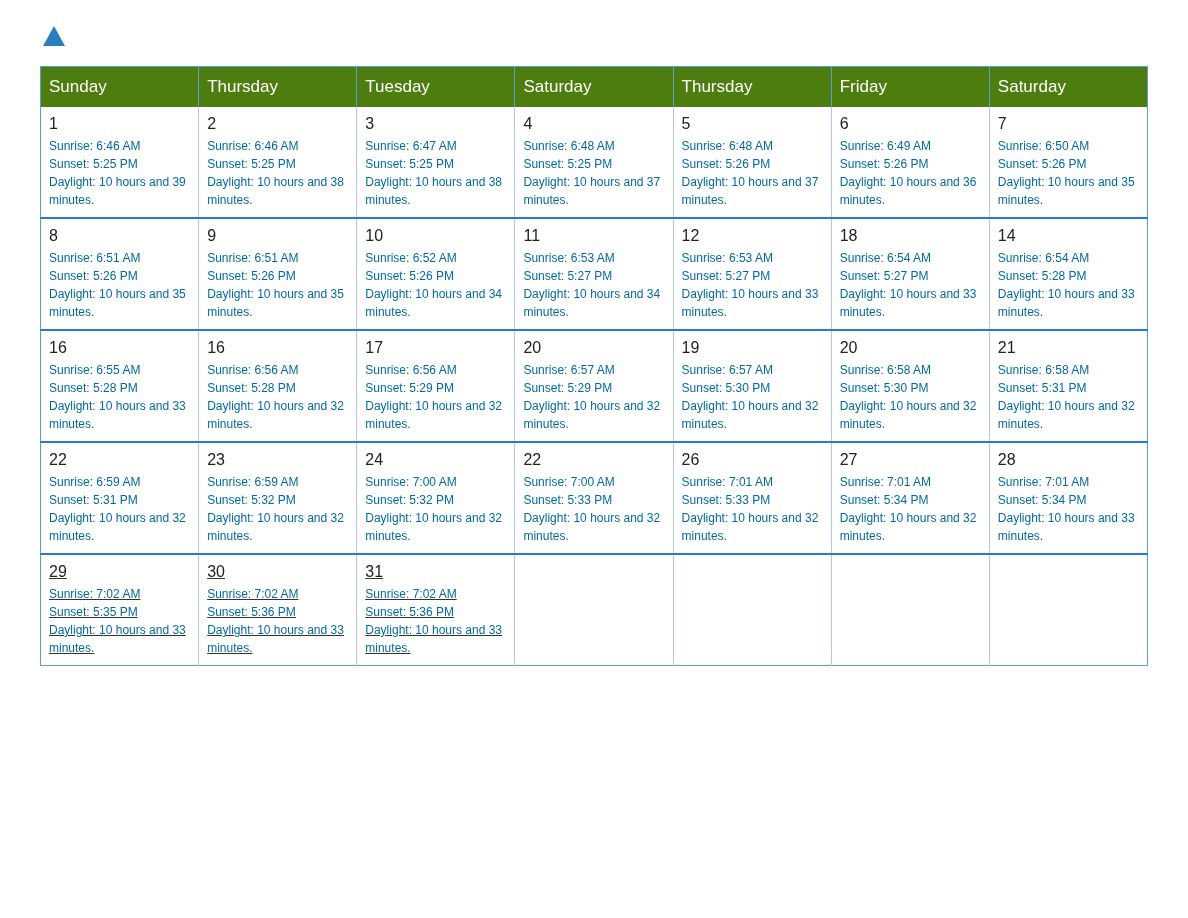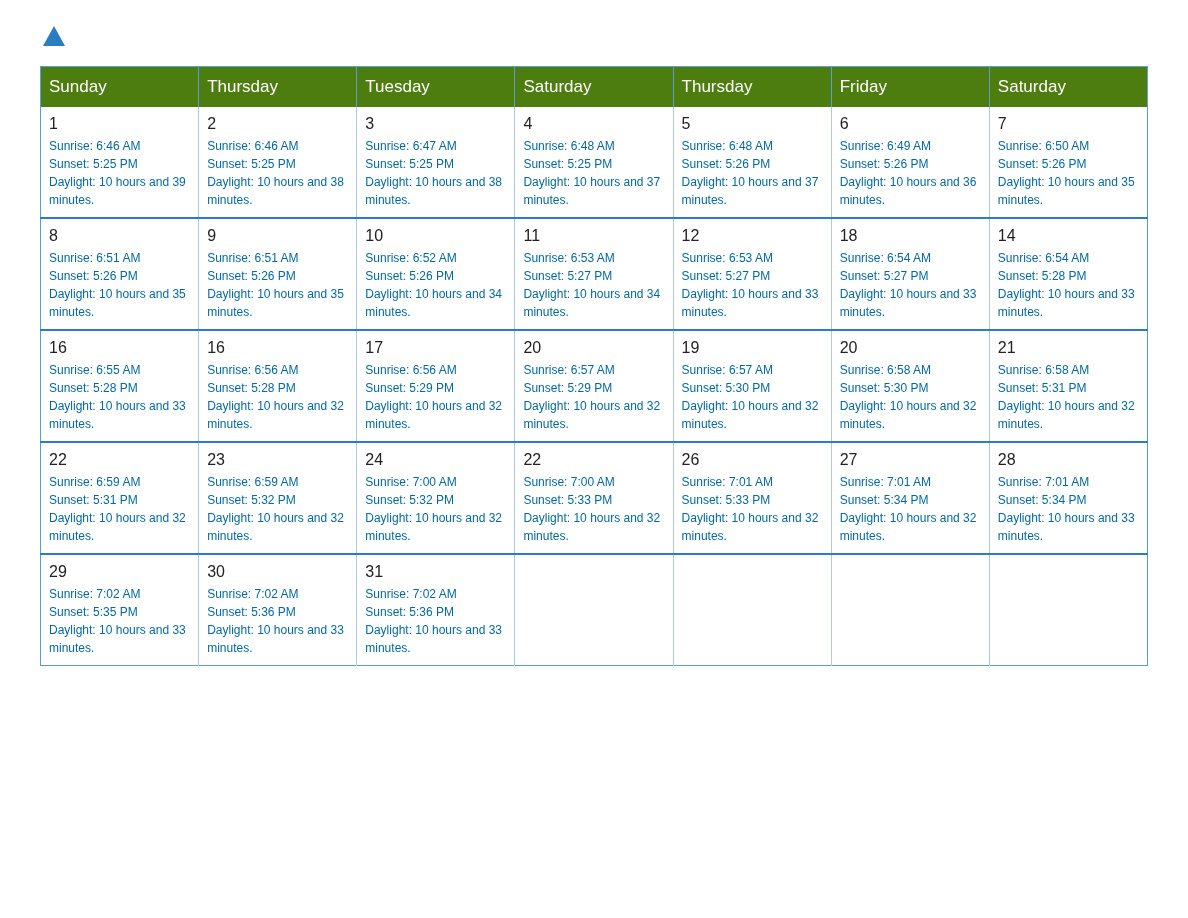--- a/index.html
+++ b/index.html
@@ -73,20 +73,21 @@
       min-height: 110px;
       font-size: 13px;
       color: #333;
       background: #fff;
     }
     .calendar tbody td:last-child {
       border-right: none;
     }
     .calendar tbody tr:last-child td {
       border-bottom: none;
+      text-decoration: underline;
     }
     .day-number {
       font-size: 16px;
       font-weight: normal;
       color: #222;
       margin-bottom: 4px;
       display: block;
     }
     .day-info {
       font-size: 12px;

